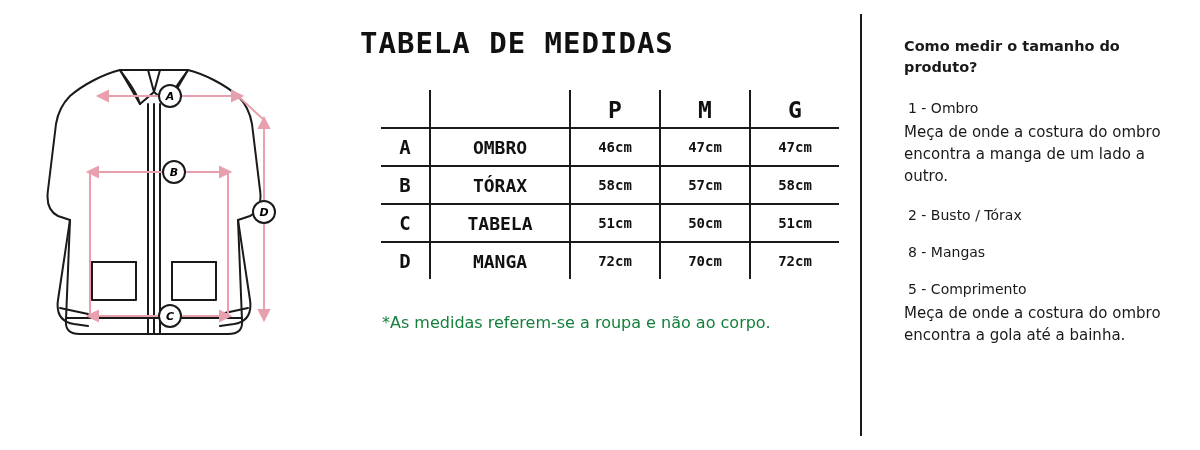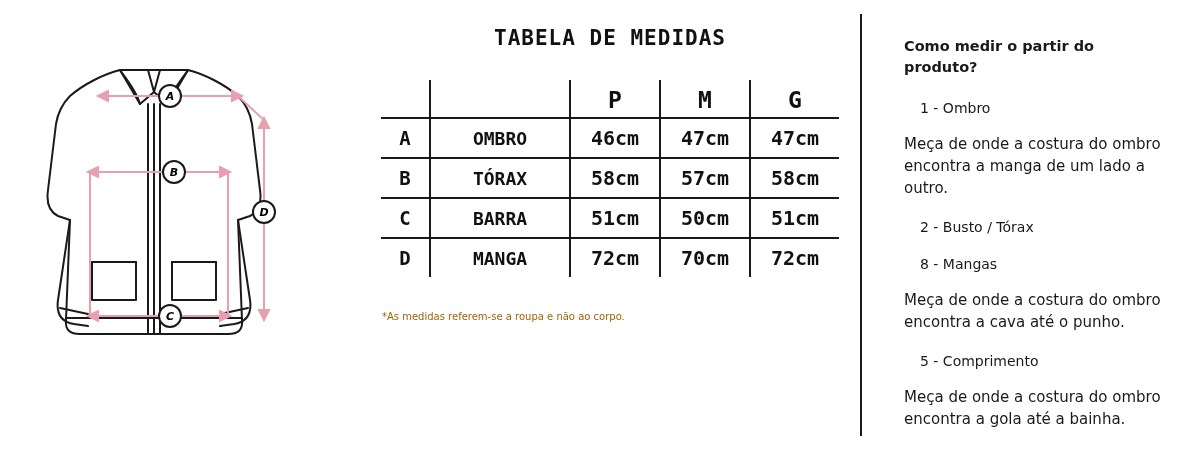--- a/index.html
+++ b/index.html
@@ -40,23 +40,23 @@
     position: relative;
     width: 500px;
     flex: 0 0 500px;
     height: 450px;
     padding-top: 26px;
     box-sizing: border-box;
   }
   .table-title {
     font-family: "DejaVu Sans Mono", monospace;
     font-weight: bold;
-    font-size: 21px;
+    font-size: 29px;
     letter-spacing: 1px;
-    text-align: center;
+    text-align: left;
     margin: 0 0 30px 0;
     color: #111;
   }
   table.size-table {
     border-collapse: collapse;
     margin: 0 auto;
     font-family: "DejaVu Sans Mono", monospace;
     font-weight: bold;
   }
   table.size-table td, table.size-table th {
@@ -92,35 +92,35 @@
     padding: 7px 4px;
     border-left: none !important;
   }
   .col-name {
     width: 118px;
     font-size: 18px;
     padding: 7px 10px;
   }
   .col-size {
     width: 76px;
-    font-size: 20px;
+    font-size: 14px;
     padding: 7px 6px;
   }
   th.col-size {
     font-size: 23px;
     padding-bottom: 4px;
   }
   .notes {
     margin: 34px 0 0 22px;
     font-family: "DejaVu Sans", sans-serif;
   }
   .notes p {
     margin: 4px 0 16px 0;
-    font-size: 10px;
-    color: #a16207;
+    font-size: 16px;
+    color: #15803d;
   }
 
   
   .howto-panel {
     position: relative;
     flex: 1 1 auto;
     height: 450px;
     padding: 36px 30px 0 44px;
     box-sizing: border-box;
   }
@@ -138,21 +138,21 @@
     line-height: 1.45;
     margin: 0 0 20px 0;
     max-width: 240px;
   }
   .howto-item {
     margin-bottom: 17px;
   }
   .howto-item .h {
     font-size: 14px;
     line-height: 1.45;
-    margin: 16px;
+    margin: 4px;
   }
   .howto-item .d {
     font-size: 15px;
     line-height: 1.45;
     margin: 0;
     max-width: 270px;
   }
   .marker-letter {
     font-family: "DejaVu Sans", sans-serif;
     font-weight: bold;
@@ -260,21 +260,21 @@
         <tr>
           <td class="col-letter">B</td>
           <td class="col-name">TÓRAX</td>
           <td class="col-size">58cm</td>
           <td class="col-size">57cm</td>
           <td class="col-size">58cm</td>
         </tr>
 
         <tr>
           <td class="col-letter">C</td>
-          <td class="col-name">BARRA</td>
+          <td class="col-name">TABELA</td>
           <td class="col-size">51cm</td>
           <td class="col-size">50cm</td>
           <td class="col-size">51cm</td>
         </tr>
 
         <tr>
           <td class="col-letter">D</td>
           <td class="col-name">MANGA</td>
           <td class="col-size">72cm</td>
           <td class="col-size">70cm</td>
@@ -284,35 +284,34 @@
     </table>
 
     <div class="notes">
       <p>*As medidas referem-se a roupa e não ao corpo.</p>
     </div>
   </div>
 
   <div class="howto-panel">
     <div class="divider"></div>
 
-    <h2 class="howto-title">Como medir o partir do produto?</h2>
+    <h2 class="howto-title">Como medir o tamanho do produto?</h2>
 
     <div class="howto-item">
       <p class="h">1 - Ombro</p>
       <p class="d">Meça de onde a costura do ombro encontra a manga de um lado a outro.</p>
     </div>
 
     <div class="howto-item">
       <p class="h">2 - Busto / Tórax</p>
     </div>
 
 
     <div class="howto-item">
       <p class="h">8 - Mangas</p>
-      <p class="d">Meça de onde a costura do ombro encontra a cava até o punho.</p>
     </div>
 
     <div class="howto-item">
       <p class="h">5 - Comprimento</p>
       <p class="d">Meça de onde a costura do ombro encontra a gola até a bainha.</p>
     </div>
   </div>
 
 </div>
 

